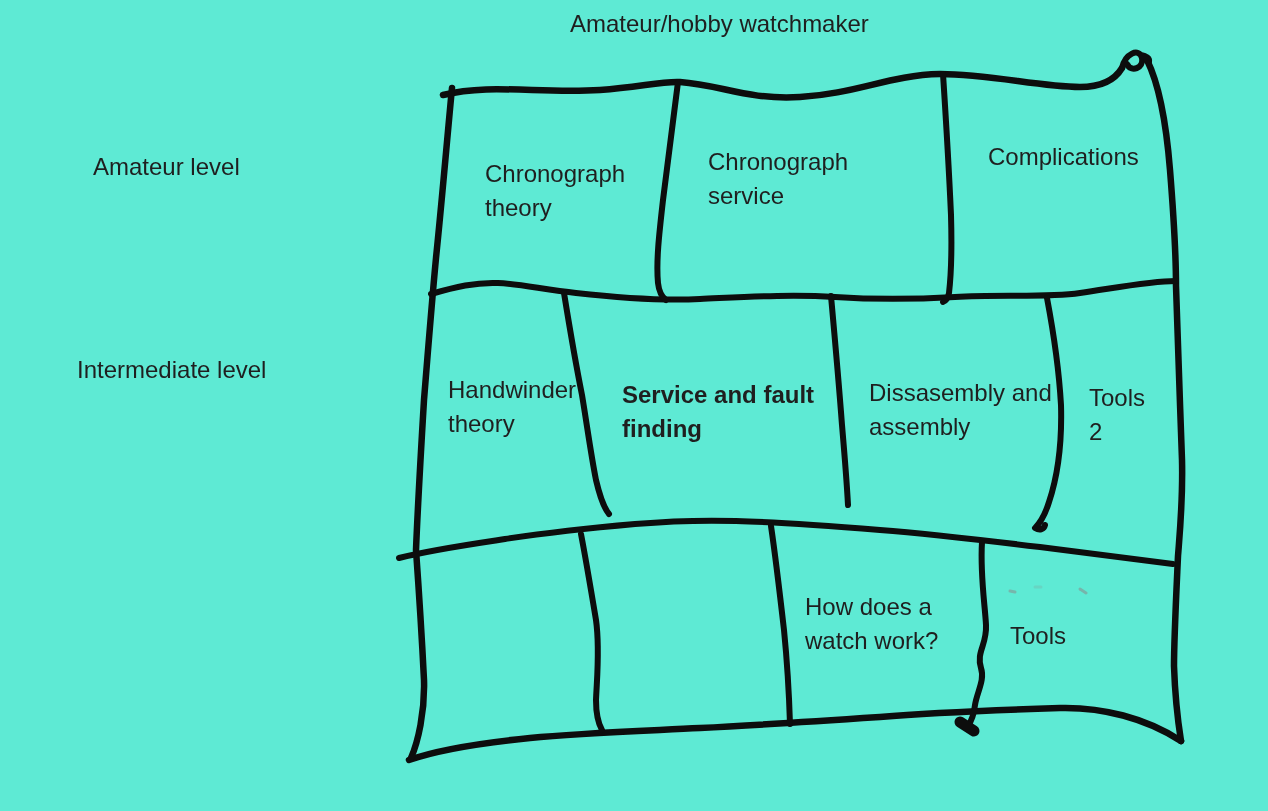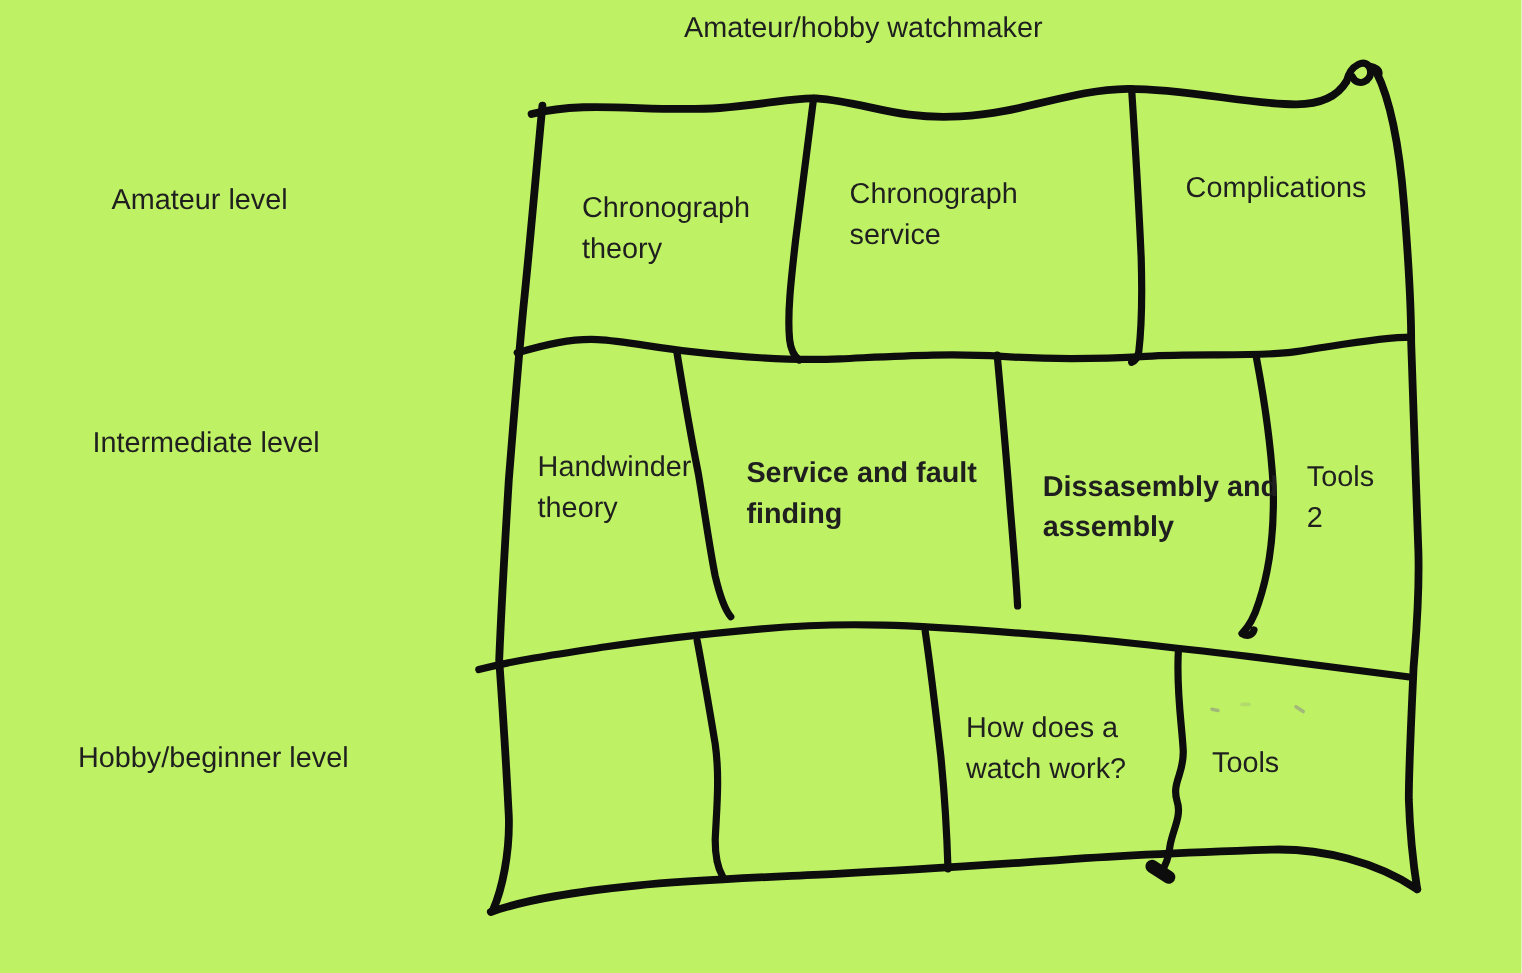--- a/index.html
+++ b/index.html
@@ -4,21 +4,21 @@
 <style>
   html, body {
     margin: 0;
     padding: 0;
     background: #ffffff;
   }
   .canvas {
     position: relative;
     width: 1268px;
     height: 811px;
-    background: #bef264;
+    background: #5eead4;
     overflow: hidden;
     font-family: "Liberation Sans", "DejaVu Sans", sans-serif;
     color: #1f1f1f;
   }
   .sketch {
     position: absolute;
     left: 0;
     top: 0;
   }
   .txt {
@@ -78,33 +78,32 @@
         <path d="M 1035 587 l 6 0" opacity="0.4"></path>
         <path d="M 1080 589 l 6 4"></path>
       </g>
     </g>
   </svg>
 
   <div class="txt title" style="left:570px; top:7px;">Amateur/hobby watchmaker</div>
 
   <div class="txt" style="left:93px; top:150px;">Amateur level</div>
   <div class="txt" style="left:77px; top:353px;">Intermediate level</div>
-  <div class="txt" style="left:65px; top:615px;">Hobby/beginner level</div>
 
   <div class="txt" style="left:485px; top:157px;">Chronograph
 theory</div>
   <div class="txt" style="left:708px; top:145px;">Chronograph
 service</div>
   <div class="txt" style="left:988px; top:140px;">Complications</div>
 
   <div class="txt" style="left:448px; top:373px;">Handwinder
 theory</div>
   <div class="txt" style="left:622px; top:378px;font-weight:bold;">Service and fault
 finding</div>
-  <div class="txt" style="left:869px; top:389px;font-weight:bold;">Dissasembly and
+  <div class="txt" style="left:869px; top:376px;">Dissasembly and
 assembly</div>
   <div class="txt" style="left:1089px; top:381px;">Tools
 2</div>
 
   <div class="txt" style="left:805px; top:590px;">How does a
 watch work?</div>
   <div class="txt" style="left:1010px; top:619px;">Tools</div>
 
 </div>
 

